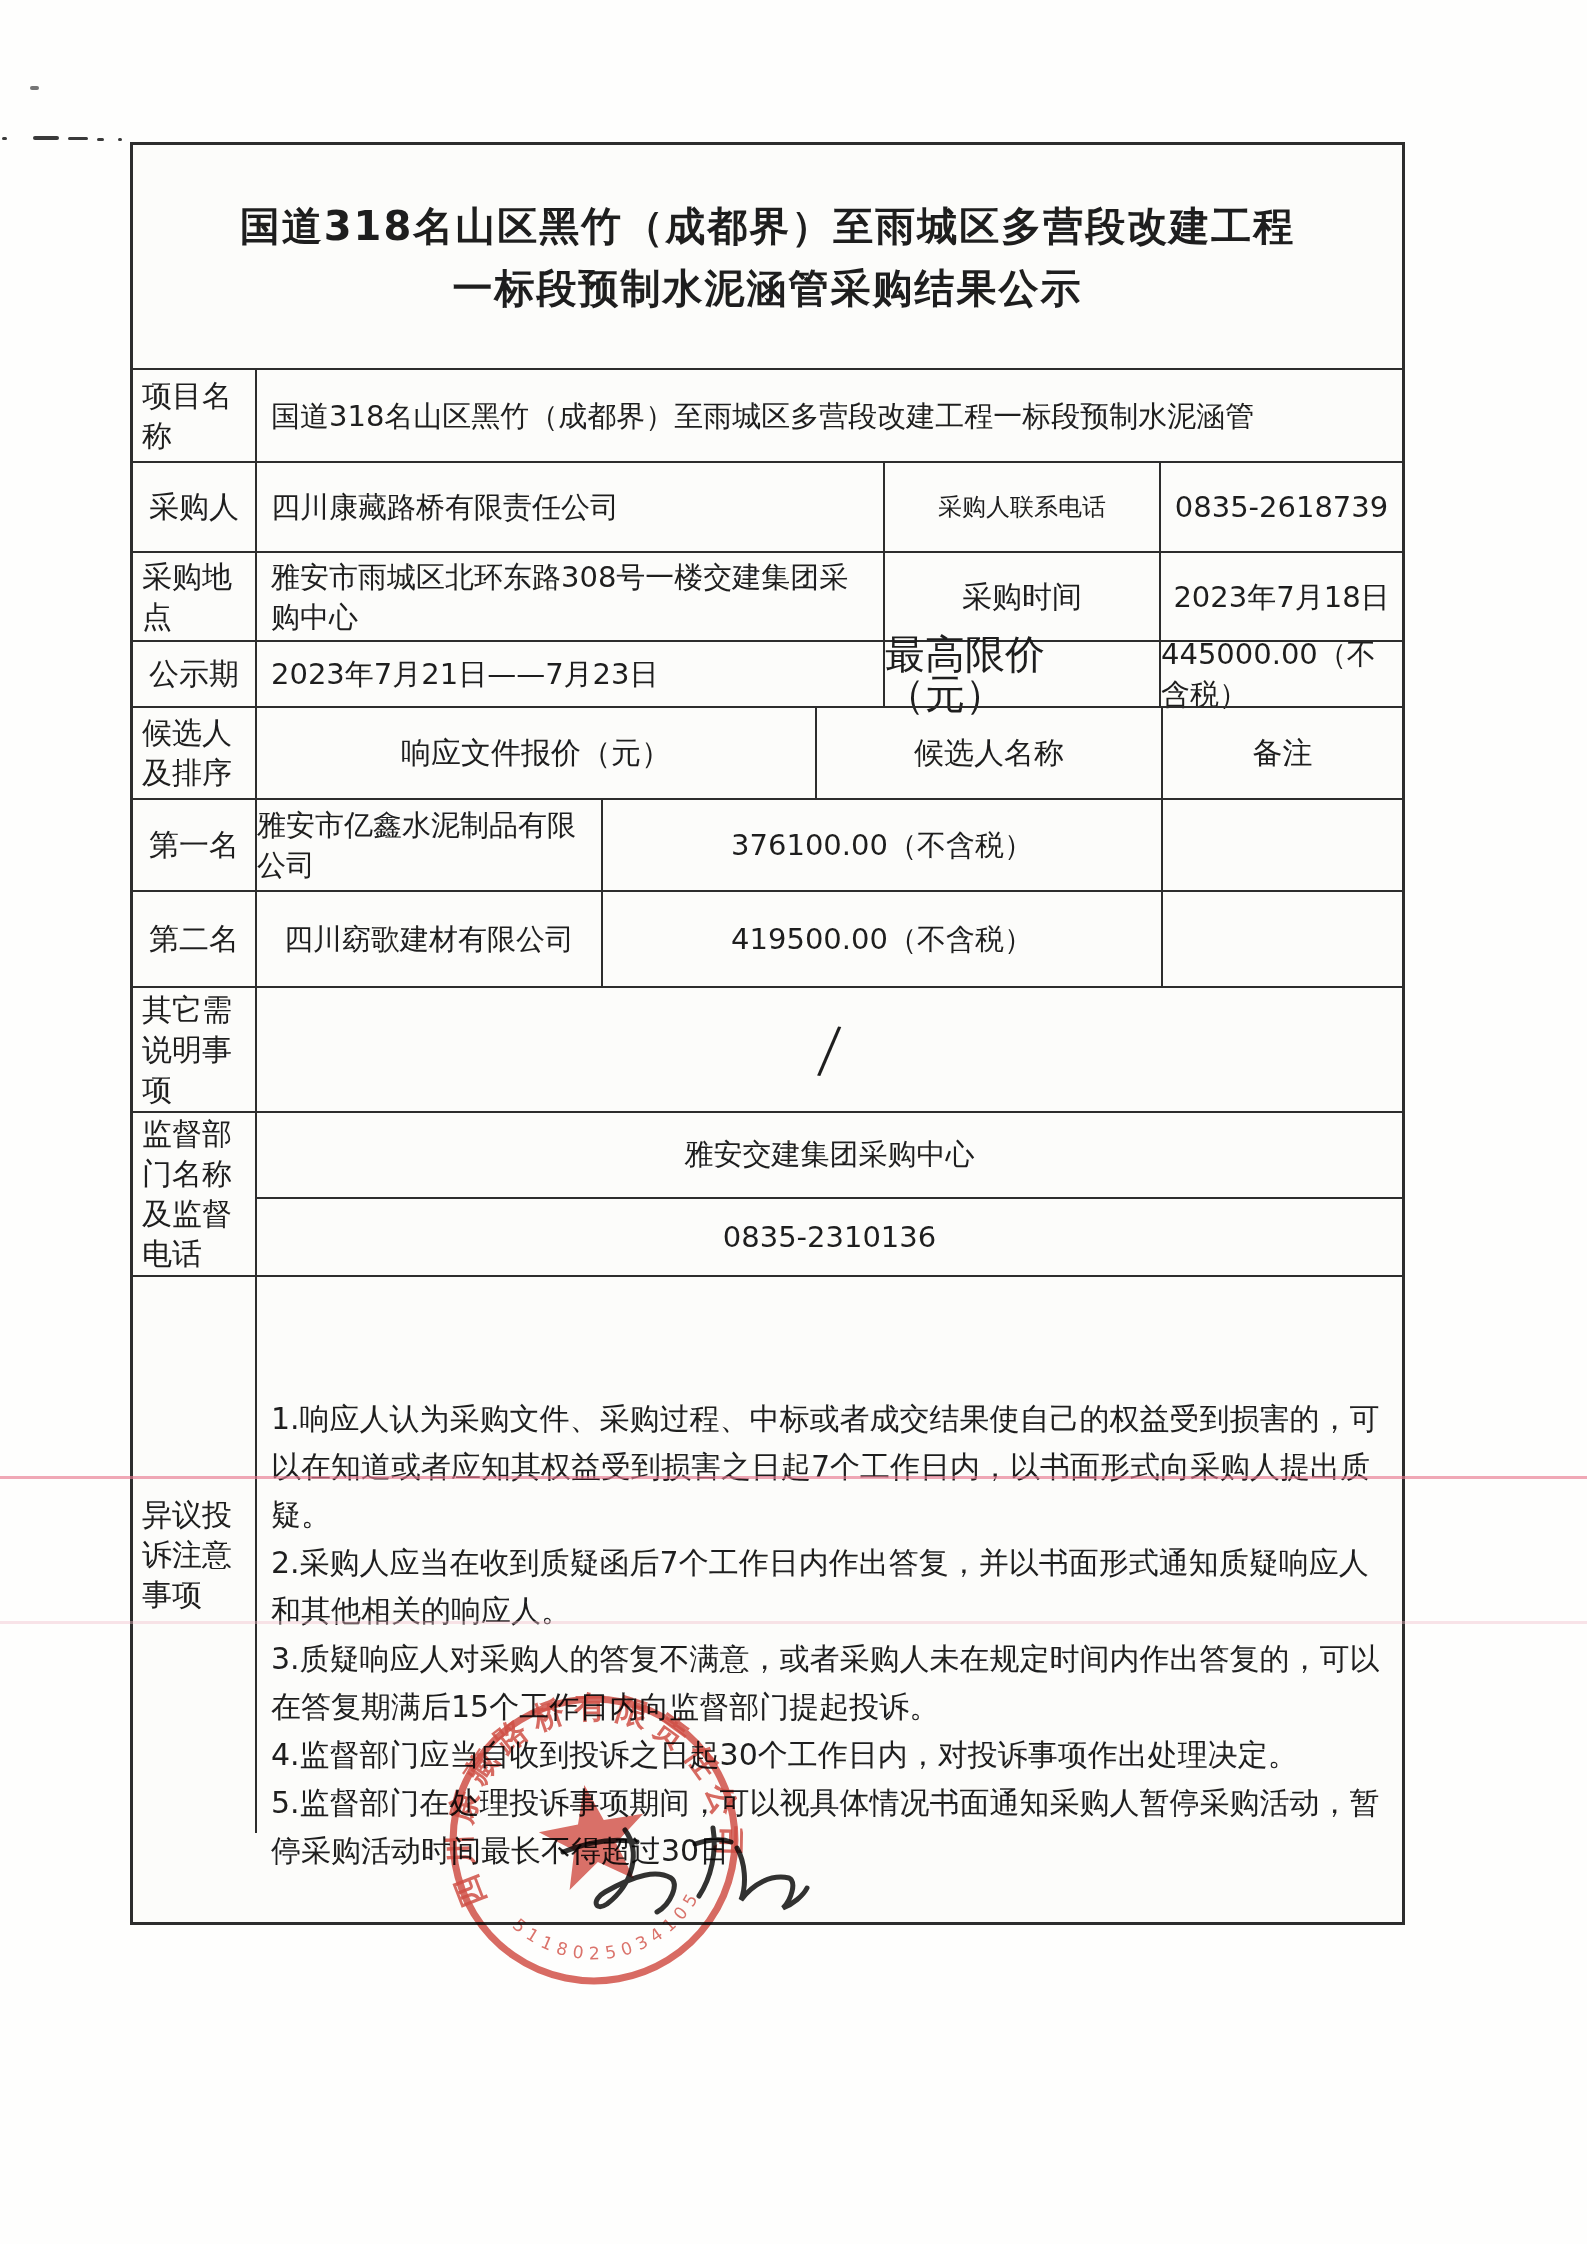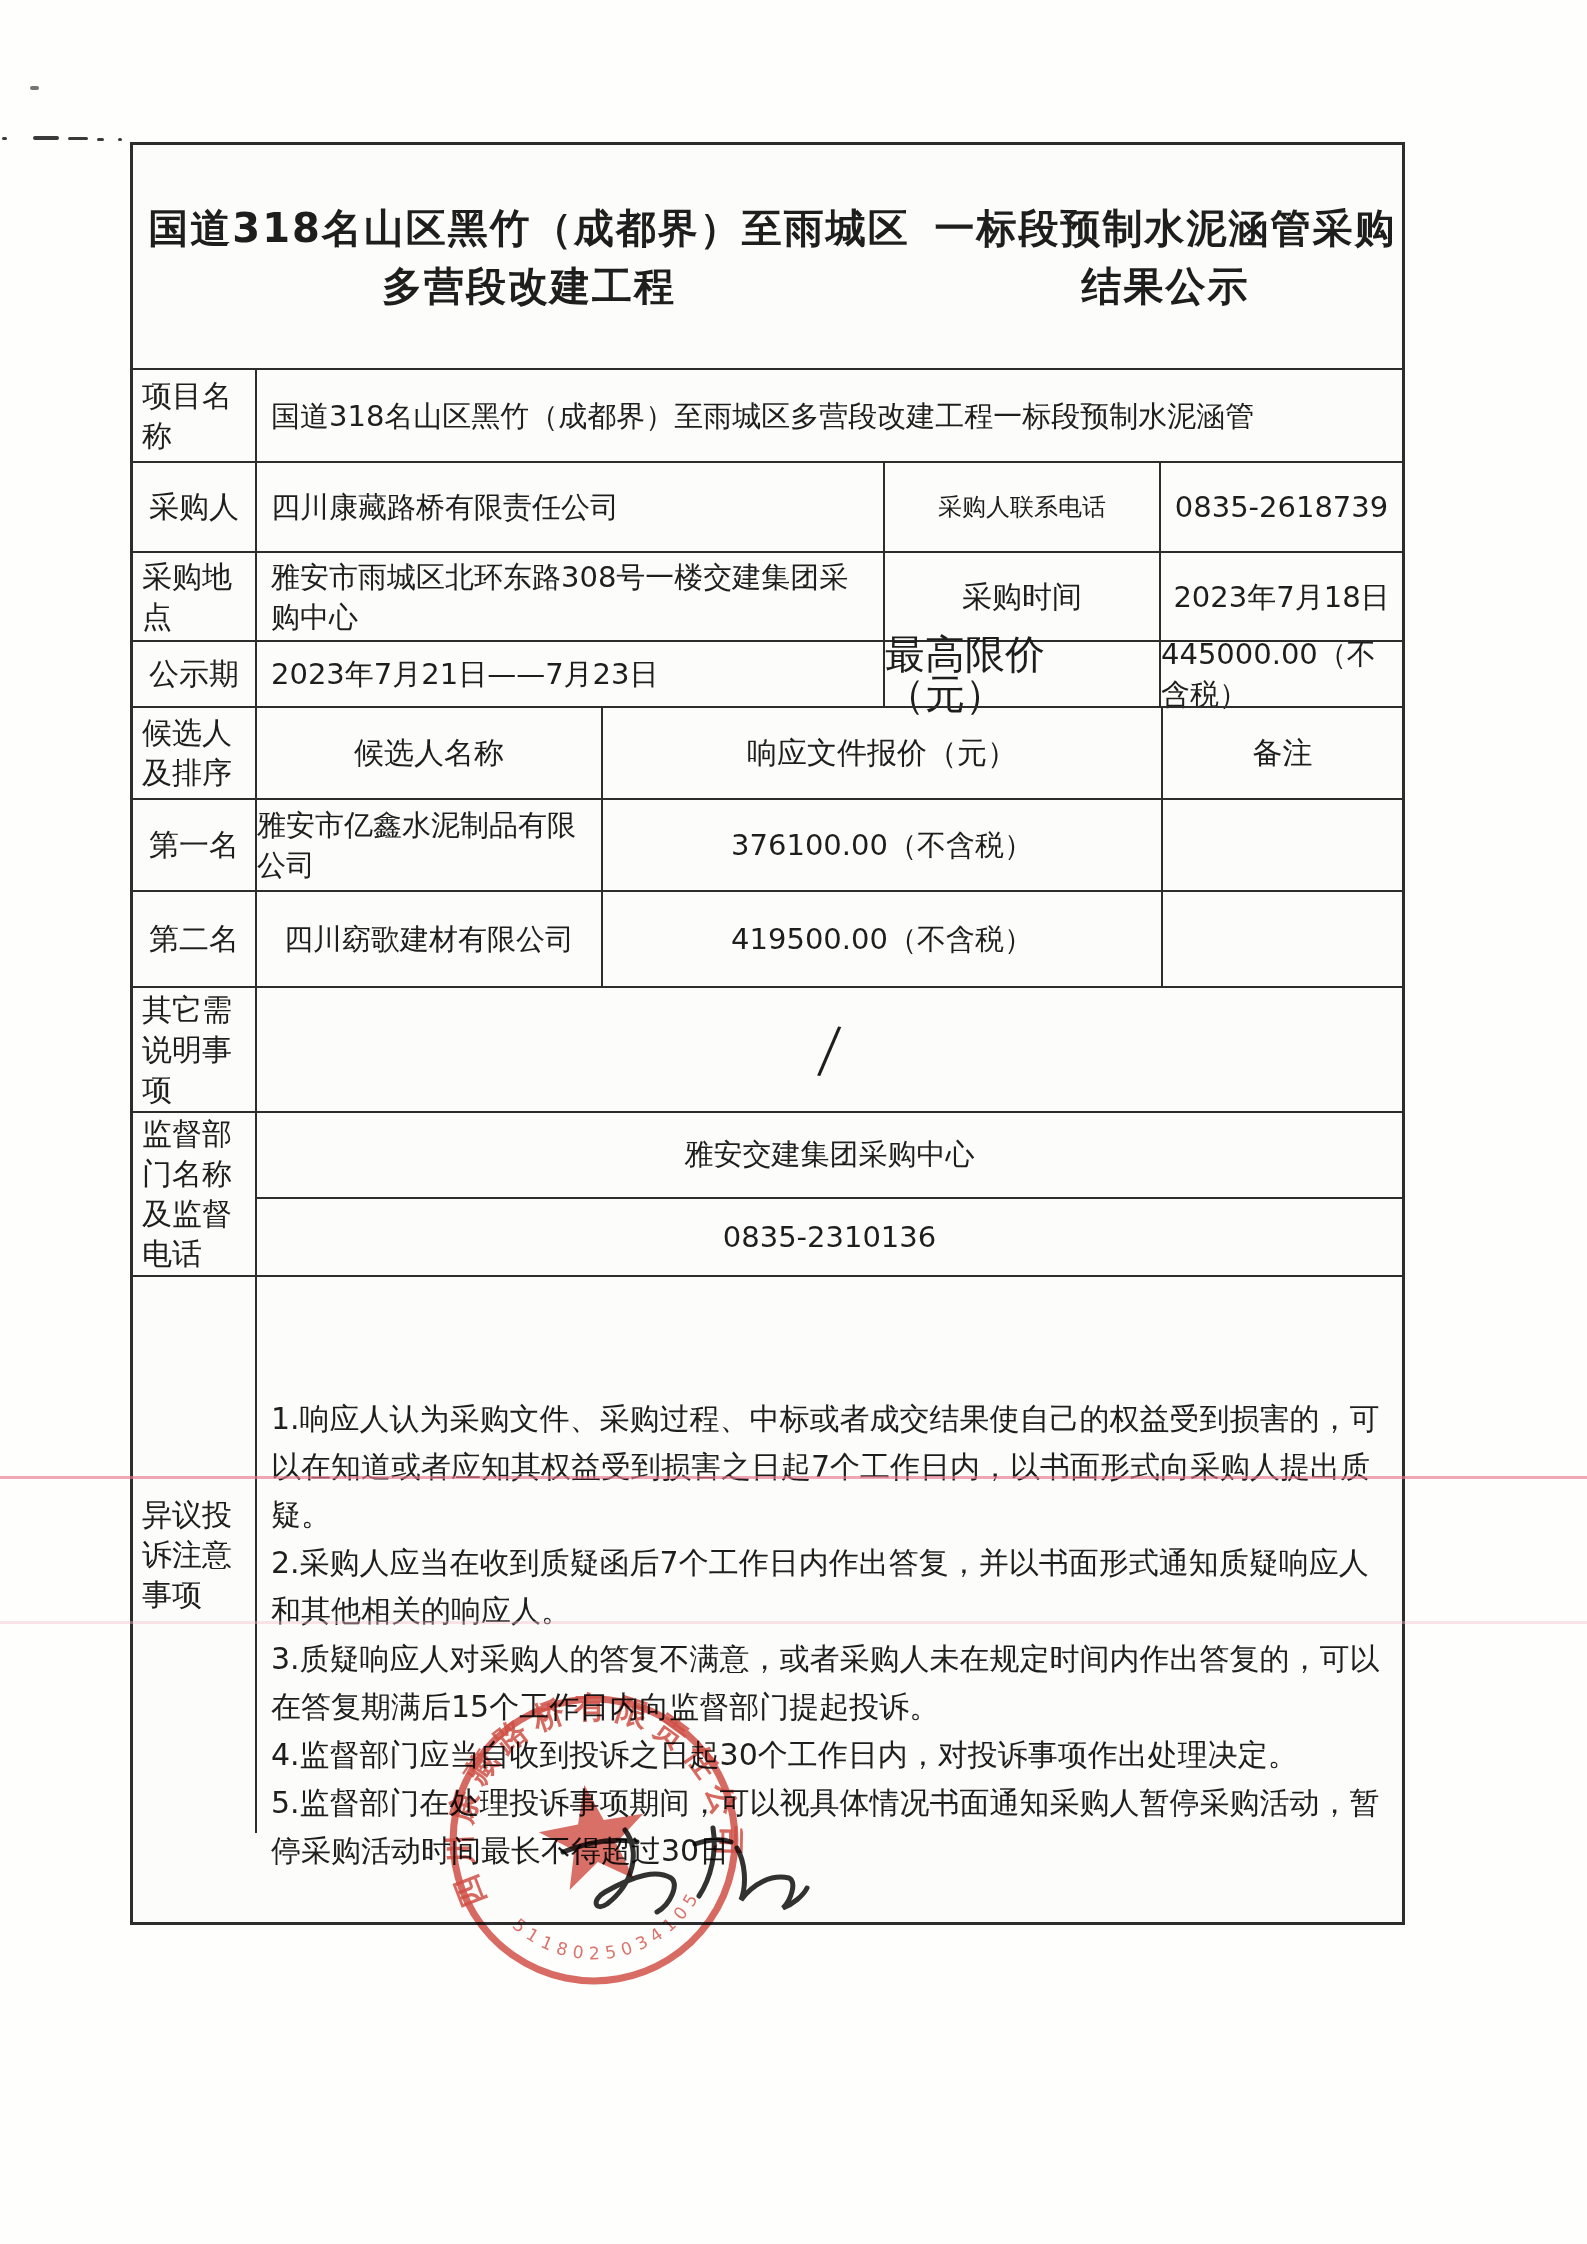--- a/index.html
+++ b/index.html
@@ -34,21 +34,21 @@
   .cell{
     box-sizing:border-box;border-left:2px solid var(--line);
     display:flex;align-items:center;justify-content:center;
     font-size:29px;line-height:40px;color:var(--ink);
   }
   .cell:first-child{border-left:none;}
   .label-cell{flex:0 0 122px;font-size:30px;line-height:40px;padding:0 9px;text-align:left;}
   .left-al{justify-content:flex-start;padding-left:14px;padding-right:10px;text-align:left;}
   .grow{flex:1 1 auto;}
 
-  .title-cell{flex:1 1 auto;flex-direction:row;gap:4px;border-left:none;border-radius:16px;}
+  .title-cell{flex:1 1 auto;flex-direction:column;gap:4px;border-left:none;border-radius:16px;}
   .title-line{font-size:40px;font-weight:700;letter-spacing:2px;text-align:center;line-height:58px;}
 
   .slash{font-size:62px;font-weight:300;transform:rotate(6deg);}
 
   .sup-right{flex:1 1 auto;display:flex;flex-direction:column;border-left:2px solid var(--line);box-sizing:border-box;}
   .sup-sub{flex:0 0 84px;display:flex;align-items:center;justify-content:center;font-size:29px;box-sizing:border-box;}
   .sup-sub+.sup-sub{border-top:2px solid var(--line);flex:1 1 auto;}
 
   .objection-cell{
     flex:1 1 auto;border-left:2px solid var(--line);box-sizing:border-box;
@@ -111,22 +111,22 @@
 
     <div class="row" style="height:66px">
       <div class="cell label-cell">公示期</div>
       <div class="cell left-al" style="flex:0 0 628px">2023年7月21日——7月23日</div>
       <div class="cell" style="flex:0 0 276px;font-size:40px">最高限价（元）</div>
       <div class="cell grow">445000.00（不含税）</div>
     </div>
 
     <div class="row" style="height:92px">
       <div class="cell label-cell">候选人及排序</div>
+      <div class="cell" style="flex:0 0 560px;font-size:30px">响应文件报价（元）</div>
       <div class="cell" style="flex:0 0 346px;font-size:30px">候选人名称</div>
-      <div class="cell" style="flex:0 0 560px;font-size:30px">响应文件报价（元）</div>
       <div class="cell grow" style="font-size:30px">备注</div>
     </div>
 
     <div class="row" style="height:92px">
       <div class="cell label-cell" style="justify-content:center;text-align:center">第一名</div>
       <div class="cell" style="flex:0 0 346px">雅安市亿鑫水泥制品有限公司</div>
       <div class="cell" style="flex:0 0 560px">376100.00（不含税）</div>
       <div class="cell grow"></div>
     </div>
 

